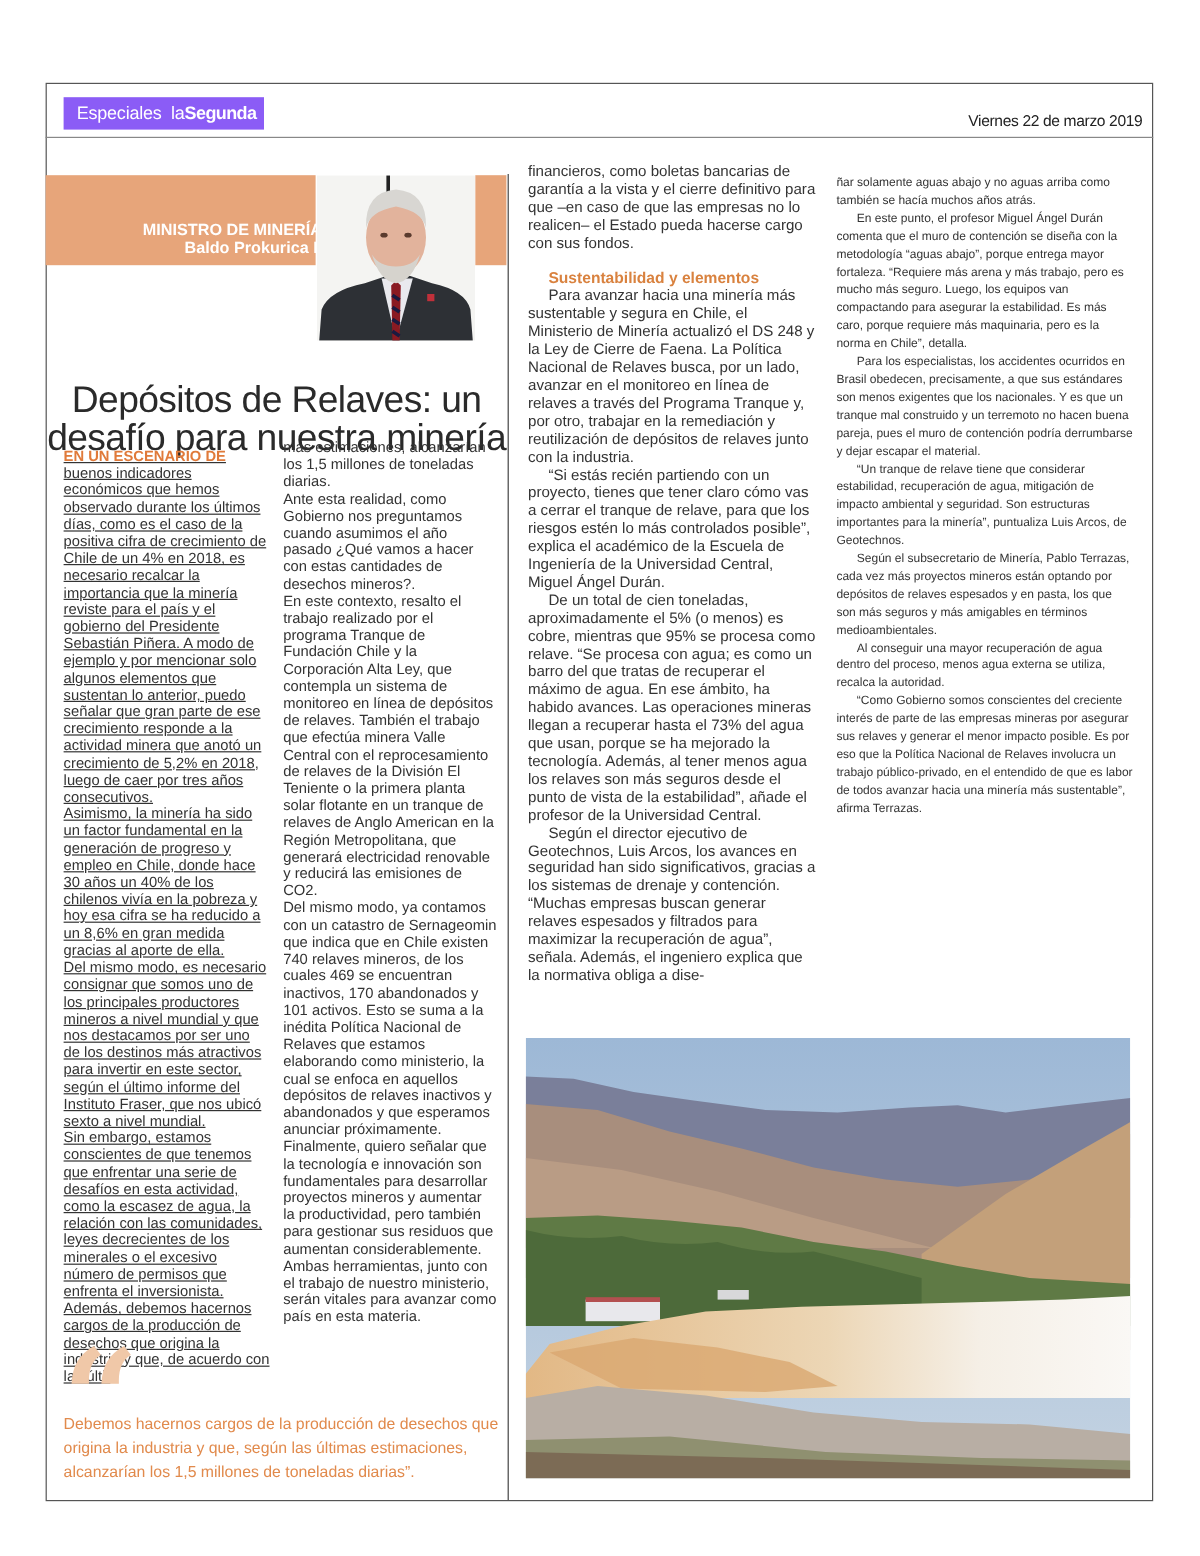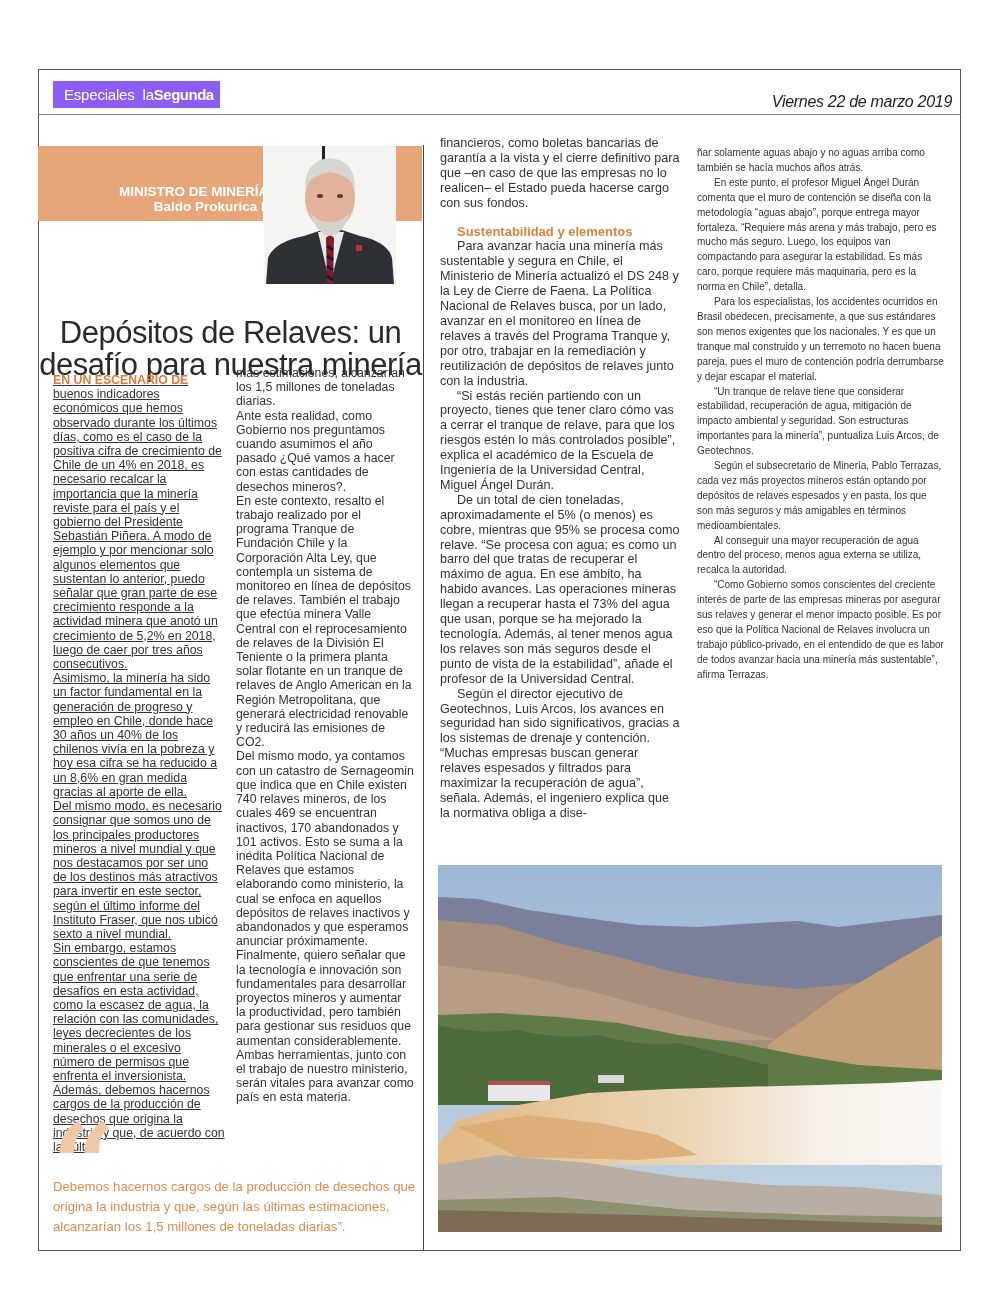--- a/index.html
+++ b/index.html
@@ -2,21 +2,21 @@
 <html><head>
 <meta charset="utf-8">
 <style>
   html, body { margin: 0; padding: 0; background: #ffffff; }
   body { width: 1000px; height: 1297px; position: relative; overflow: hidden; font-family: "Liberation Sans", sans-serif; color: #2a2a2a; }
   .frame { position: absolute; left: 38px; top: 69px; width: 923px; height: 1182px; border: 1.5px solid #555; box-sizing: border-box; }
   .header-line { position: absolute; left: 38px; top: 114px; width: 923px; height: 0; border-top: 1px solid #888; }
   .badge { position: absolute; left: 53px; top: 81px; width: 167px; height: 27px; background: #8b5cf6; color: #fff; font-size: 15px; line-height: 27px; box-sizing: border-box; padding-left: 11px; letter-spacing: -0.2px; }
   .badge .seg { font-weight: bold; letter-spacing: -0.5px; }
   .badge .la { margin-left: 8px; }
-  .date { position: absolute; right: 48px; top: 93px; font-size: 16px; color: #222; font-family: "Liberation Sans", sans-serif; letter-spacing: -0.3px; font-style: italic; }
+  .date { position: absolute; right: 48px; top: 93px; font-size: 13px; color: #222; font-family: "Liberation Sans", sans-serif; letter-spacing: -0.3px; }
   .vdivider { position: absolute; left: 423px; top: 145px; height: 1105px; border-left: 1px solid #444; }
   .orange-band { position: absolute; left: 38px; top: 146px; width: 225px; height: 75px; background: #e7a57a; }
   .orange-band-r { position: absolute; left: 396px; top: 146px; width: 26px; height: 75px; background: #e7a57a; }
   .author { position: absolute; left: 56px; top: 184px; width: 216px; text-align: right; color: #fff; font-weight: bold; font-size: 13.5px; line-height: 15px; }
   .photo-wrap { position: absolute; left: 264px; top: 146px; width: 132px; height: 138px; background: #fff; overflow: hidden; }
   .headline { position: absolute; left: 38px; top: 296px; width: 385px; text-align: center; font-size: 31px; line-height: 32px; color: #2a2a2a; font-weight: normal; letter-spacing: -0.5px; }
   .col { position: absolute; font-size: 12.3px; line-height: 14.2px; color: #333; }
   .col p { margin: 0; }
   .col1 { left: 53px; top: 373px; width: 172px; text-decoration: underline; }
   .col2 { left: 236px; top: 366px; width: 178px; }

